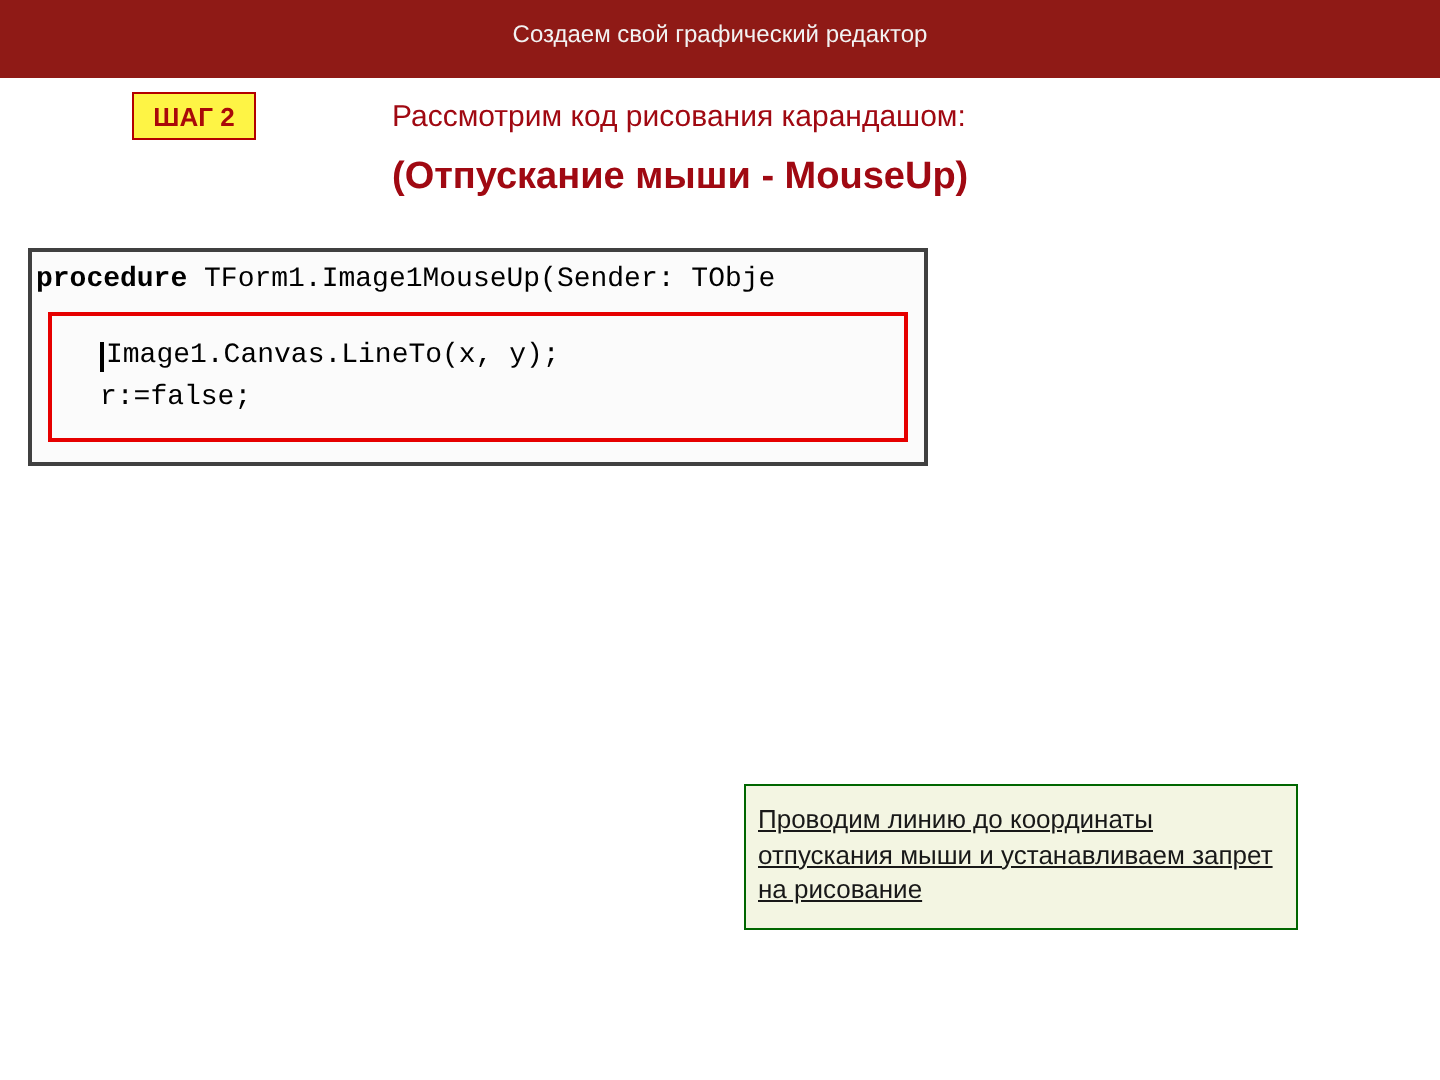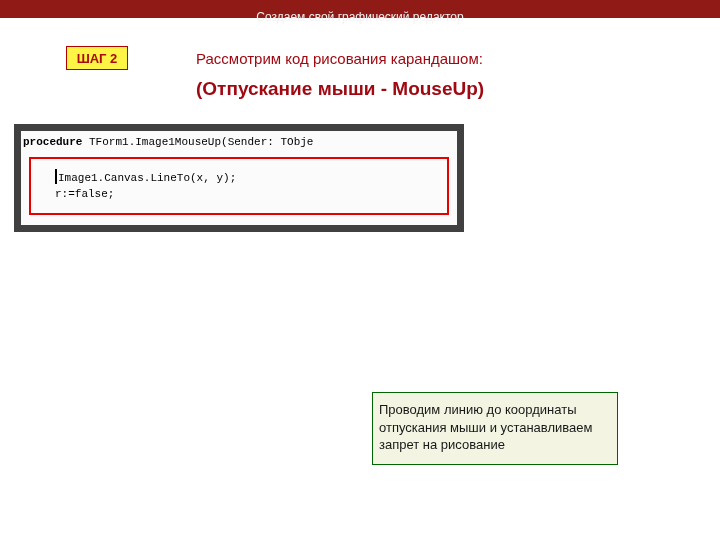--- a/index.html
+++ b/index.html
@@ -5,21 +5,21 @@
   * { box-sizing: border-box; }
   html, body { margin:0; padding:0; }
   body {
     width:720px; height:540px;
     background:#ffffff;
     font-family: Verdana, Geneva, sans-serif;
     position:relative;
     overflow:hidden;
   }
   .header-bar {
-    width:100%; height:18px;
+    width:100%; height:39px;
     background:#8f1a16;
     text-align:center;
     color:#f2f2f2;
     font-size:12px;
     line-height:34px;
   }
   .step-badge {
     position:absolute;
     left:66px; top:46px;
     width:62px; height:24px;
@@ -42,46 +42,47 @@
     left:196px; top:78px;
     color:#a00912;
     font-size:19px;
     font-weight:bold;
   }
   .code-block {
     position:absolute;
     left:14px; top:124px;
     width:450px;
     background:#fbfbfb;
-    border:7px solid #404040;
+    border:2px solid #404040;
     padding:4px 2px 10px 2px;
     font-family: "Courier New", monospace;
-    font-size:11px;
+    font-size:14px;
     color:#000;
     line-height:1.45;
   }
   .code-block .kw { font-weight:bold; }
   .code-block .line { white-space:pre; }
   .red-frame {
     border:2px solid #e60000;
     margin:6px 6px 0 6px;
     padding:10px 10px 10px 24px;
   }
   .red-frame .line { white-space:pre; }
   .caret { display:inline-block; width:2px; height:15px; background:#000; vertical-align:text-bottom; margin-right:1px; }
   .note-box {
     position:absolute;
     left:372px; top:392px;
-    width:246px;
+    width:277px;
     border:1.5px solid #006600;
     background:#f3f5e2;
     color:#181818;
     font-size:13px;
     line-height:1.35;
     padding:8px 8px 10px 6px;
+    text-decoration:underline;
   }
 </style>
 </head>
 <body>
 
 <div class="header-bar">
   <span>Создаем свой графический редактор</span>
 </div>
 
 <div class="step-badge">

